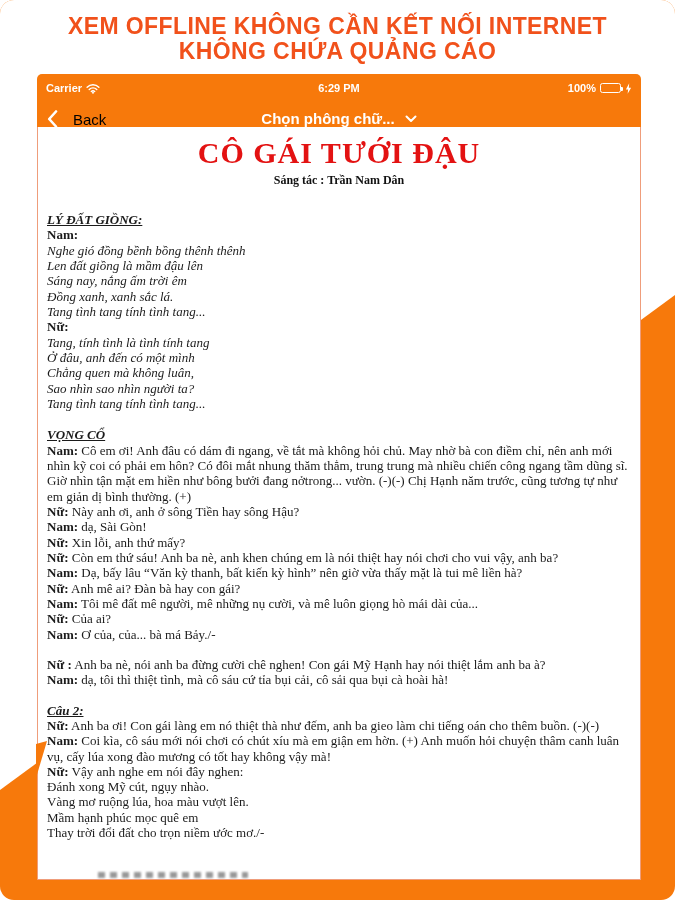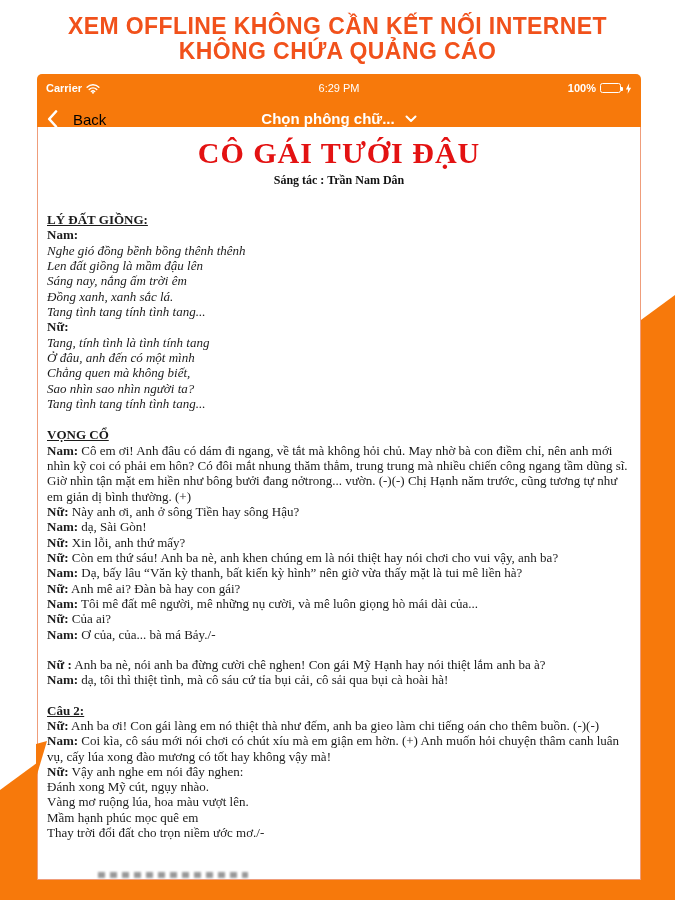--- a/index.html
+++ b/index.html
@@ -6,57 +6,57 @@
     --background-orange:#F7790B;
     --headline:#F1511B;
     --title-red:#E31212;
     --battery-green:#53D769;
     --page-border:#EF9D7B;
     --ink:#1b1b1b;
   }
   *{box-sizing:border-box;margin:0;padding:0;}
   html,body{background:#fff;}
   body{font-family:"Liberation Sans",sans-serif;}
-  .canvas{position:relative;width:675px;height:900px;background:var(--background-orange);overflow:hidden;}
+  .canvas{position:relative;width:675px;height:900px;background:var(--background-orange);overflow:hidden;border-radius:14px;}
 
   
   .bg-white-diagonal{position:absolute;inset:0;background:#fff;
     clip-path:polygon(0 0,675px 0,675px 295px,0 790px);}
 
   
   .promo{position:absolute;top:0;left:0;width:675px;padding-top:13px;text-align:center;
     color:var(--headline);font-weight:800;font-size:23px;line-height:1.06;letter-spacing:.4px;
     transform:scaleY(1.04);transform-origin:top;}
   
   .phone-header{position:absolute;left:37px;top:74px;width:604px;background:var(--background-orange);
     border-radius:5px 5px 0 0;color:#fff;}
   .statusbar{height:20px;display:flex;align-items:center;justify-content:space-between;
     padding:14px 9px;font-size:11px;font-weight:bold;}
   .sb-left,.sb-right{display:flex;align-items:center;gap:4px;}
-  .sb-center{position:absolute;left:0;right:0;text-align:center;font-size:11px;font-weight:normal;pointer-events:none;}
+  .sb-center{position:absolute;left:0;right:0;text-align:center;font-size:11px;font-weight:bold;pointer-events:none;}
   .statusbar{position:relative;}
   .battery{width:21px;height:10px;border:1px solid #fff;border-radius:2.5px;padding:1px;position:relative;}
   .battery::after{content:"";position:absolute;right:-3px;top:2.5px;width:2px;height:4px;background:#fff;border-radius:0 1px 1px 0;}
   .battery .level{width:100%;height:100%;background:var(--battery-green);border-radius:1px;}
   .navbar{height:33px;display:flex;align-items:center;position:relative;padding:0 10px;}
   .back{display:flex;align-items:flex-end;gap:15px;font-size:15px;color:#000000;cursor:pointer;}
   .navtitle{position:absolute;left:0;right:0;display:flex;align-items:center;justify-content:center;gap:10px;
     font-size:15px;font-weight:bold;cursor:pointer;}
 
   
   .page{position:absolute;left:37px;top:127px;width:604px;height:753px;background:#fff;
     border:1px solid var(--page-border);border-top:none;padding:7px 9px 10px 9px;overflow:hidden;}
   .song-title{text-align:center;color:var(--title-red);font-family:"Liberation Serif",serif;
     font-weight:bold;font-size:30px;letter-spacing:1px;margin-top:2px;}
   .song-composer{text-align:center;color:#111;font-family:"Liberation Serif",serif;
     font-weight:bold;font-size:12px;margin-top:3px;}
   .lyrics{margin-top:24px;font-family:"Liberation Serif",serif;font-size:13px;line-height:1.18;color:var(--ink);}
   .line{min-height:15px;}
   .line .speaker{font-weight:bold;}
-  .line.heading,.line.subheading{font-weight:bold;text-decoration:underline;}
+  .line.heading,.line.subheading{font-weight:bold;text-decoration:underline;font-style:italic;}
   .line.heading{margin-top:1px;}
   .line.italic{font-style:italic;}
   .line.spacer{height:13px;}
   .line.speaker-only{font-weight:bold;}
 
   
   .cutoff-smudge{position:absolute;left:60px;bottom:1px;width:150px;height:6px;opacity:.5;filter:blur(1px);
     background:repeating-linear-gradient(90deg,#333 0 7px,transparent 7px 12px);}
 
   
@@ -127,21 +127,21 @@
         <div class="line heading">LÝ ĐẤT GIỒNG:</div>
         <div class="line speaker-only">Nam:</div>
         <div class="line italic">Nghe gió đồng bềnh bồng thênh thênh</div>
         <div class="line italic">Len đất giồng là mầm đậu lên</div>
         <div class="line italic">Sáng nay, nắng ấm trời êm</div>
         <div class="line italic">Đồng xanh, xanh sắc lá.</div>
         <div class="line italic">Tang tình tang tính tình tang...</div>
         <div class="line speaker-only">Nữ:</div>
         <div class="line italic">Tang, tính tình là tình tính tang</div>
         <div class="line italic">Ở đâu, anh đến có một mình</div>
-        <div class="line italic">Chẳng quen mà không biết,</div>
+        <div class="line italic">Chẳng quen mà không luân,</div>
         <div class="line italic">Sao nhìn sao nhìn người ta?</div>
         <div class="line italic">Tang tình tang tính tình tang...</div>
         <div class="line spacer"></div>
         <div class="line heading">VỌNG CỔ</div>
         <div class="line dialog"><span class="speaker">Nam:</span> Cô em ơi! Anh đâu có dám đi ngang, về tắt mà không hỏi chủ. May nhờ bà con điềm chỉ, nên anh mới nhìn kỹ coi có phải em hôn? Có đôi mắt nhung thăm thẳm, trung trung mà nhiều chiến công ngang tầm dũng sĩ. Giờ nhìn tận mặt em hiền như bông bưởi đang nởtrong... vườn. (-)(-) Chị Hạnh năm trước, cũng tương tự như em giản dị bình thường. (+)</div>
         <div class="line dialog"><span class="speaker">Nữ:</span> Này anh ơi, anh ở sông Tiền hay sông Hậu?</div>
         <div class="line dialog"><span class="speaker">Nam:</span> dạ, Sài Gòn!</div>
         <div class="line dialog"><span class="speaker">Nữ:</span> Xin lỗi, anh thứ mấy?</div>
         <div class="line dialog"><span class="speaker">Nữ:</span> Còn em thứ sáu! Anh ba nè, anh khen chúng em là nói thiệt hay nói chơi cho vui vậy, anh ba?</div>
         <div class="line dialog"><span class="speaker">Nam:</span> Dạ, bấy lâu “Văn kỳ thanh, bất kiến kỳ hình” nên giờ vừa thấy mặt là tui mê liền hà?</div>

